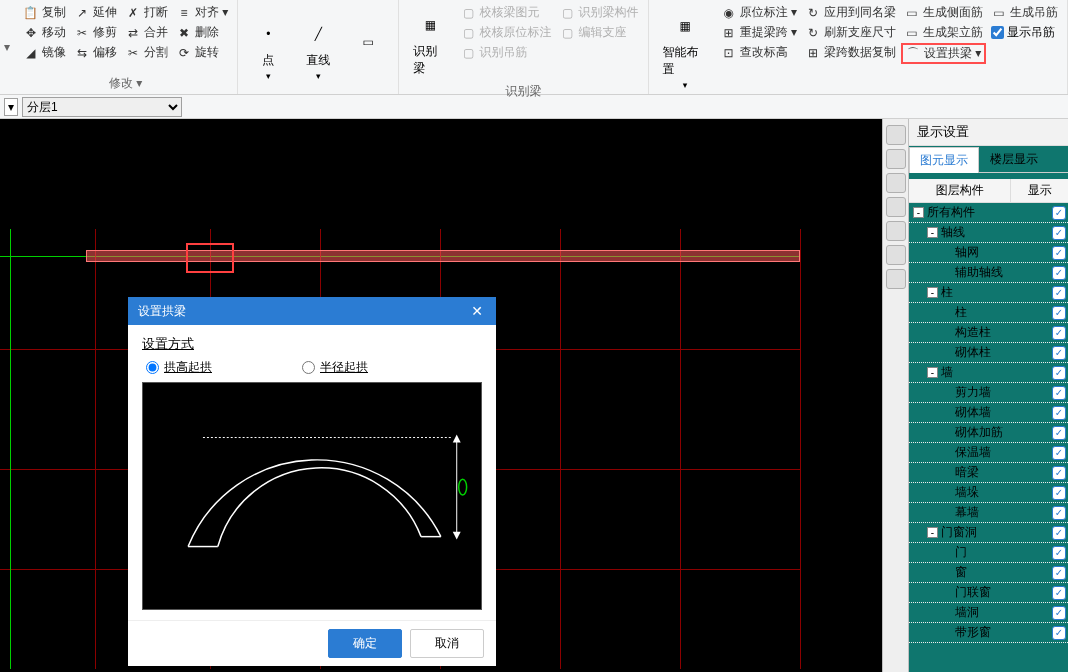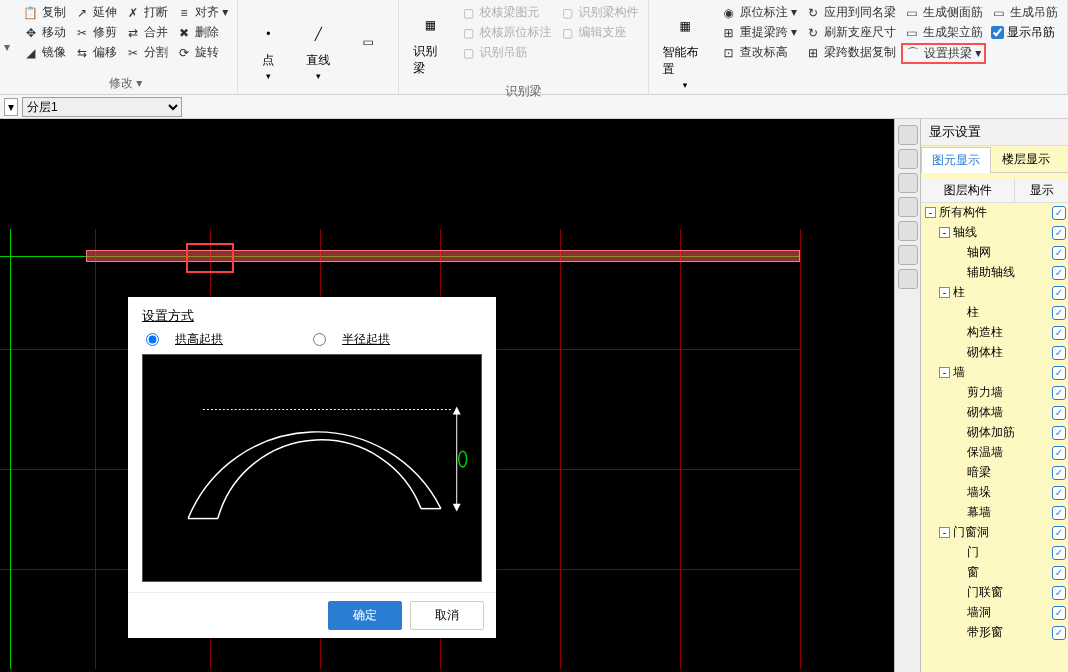--- a/index.html
+++ b/index.html
@@ -31,21 +31,21 @@
 .main { position: absolute; top: 119px; left: 0; right: 0; bottom: 0; display: flex; }
 .canvas { flex: 1; background: #000; position: relative; overflow: hidden; }
 .grid-line { position: absolute; background: #8b0000; }
 .grid-line.sel { background: #00d000; }
 .sel-rect { position: absolute; border: 2px solid #ff4040; }
 .beam-bar { position: absolute; background: rgba(255, 90, 90, 0.55); border:1px solid #ff7878;}
 .edge-tools { width: 26px; background: #efefef; border-left: 1px solid #c0c0c0; display: flex; flex-direction: column; align-items: center; padding-top: 6px; gap: 4px; }
 .edge-btn { width: 20px; height: 20px; background: #e0e0e0; border: 1px solid #b0b0b0; border-radius: 3px; }
 
 
-.rpanel { width: 148px; border-left: 1px solid #c0c0c0; background: #fef9c3; display: flex; flex-direction: column; }
+.rpanel { width: 160px; border-left: 1px solid #c0c0c0; background: #0f766e; display: flex; flex-direction: column; }
 .rpanel .title { padding: 4px 8px; font-size: 13px; background: #f2f2f2; border-bottom: 1px solid #ddd; }
 .rtabs { display: flex; border-bottom: 1px solid #ccc; }
 .rtab { padding: 4px 10px; cursor: pointer; border: 1px solid transparent; border-bottom: none; }
 .rtab.active { background: #fff; color: #2b7cd3; border-color: #ccc; position: relative; top: 1px; }
 .rhead { display: flex; background: #f5f5f5; border-bottom: 1px solid #ddd; margin-top: 6px; }
 .rhead div { padding: 3px 6px; flex: 1; text-align: center; }
 .rhead div:first-child { border-right: 1px solid #ddd; flex: 2; }
 .rtree { flex: 1; overflow-y: auto; }
 .rnode { display: flex; align-items: center; padding: 1px 2px 1px 0; border-bottom: 1px dotted #eee; }
 .rnode .ind { display: inline-block; }
@@ -53,21 +53,21 @@
 .rnode .lbl { flex: 1; white-space: nowrap; overflow: hidden; text-overflow: ellipsis; }
 .rnode .cb { width: 14px; height: 14px; border: 1px solid #2b7cd3; border-radius: 3px; margin-left: 3px; background:#fff; display:flex; align-items:center; justify-content:center; color:#2b7cd3; font-size:10px; }
 
 
 .dialog { position: absolute; left: 128px; top: 297px; width: 368px; background: #fff; box-shadow: 0 2px 10px rgba(0,0,0,0.4); }
 .dlg-title { background: #2b7cd3; color: #fff; padding: 5px 10px; display: flex; justify-content: space-between; align-items: center; }
 .dlg-close { width: 18px; height: 18px; display: flex; align-items: center; justify-content: center; cursor: pointer; color:#fff; font-size:14px;}
 .dlg-body { padding: 10px 14px; text-decoration: underline; }
 .dlg-section-title { font-size: 13px; margin-bottom: 6px; }
 .dlg-radios { display: flex; gap: 90px; margin-bottom: 6px; margin-left: 4px;}
-.dlg-radios label { display: flex; align-items: center; gap: 16px; cursor:pointer;}
+.dlg-radios label { display: flex; align-items: center; gap: 5px; cursor:pointer;}
 .dlg-preview { width: 100%; height: 228px; background: #000; position: relative; border:1px solid #555;}
 .dlg-footer { display: flex; justify-content: flex-end; gap: 8px; padding: 8px 12px; border-top: 1px solid #eee; }
 .btn { padding: 5px 24px; border: 1px solid #ccc; background: #fff; cursor: pointer; border-radius: 2px; font-family: Liberation Serif, serif; }
 .btn.primary { background: #2b7cd3; color: #fff; border-color: #2b7cd3; }
 
 .arch-svg { position:absolute; inset:0; width:100%; height:100%; }
 </style>
 </head>
 <body>
 
@@ -430,20 +430,24 @@
           <span class="ind" style="width: 32px;"></span>
           <span style="width: 14px; display: inline-block;"></span>
           <span class="lbl">带形窗</span>
           <span class="cb">✓</span>
         </div>
       </div>
   </div>
 </div>
 
 <div class="dialog">
+  <div class="dlg-title">
+    <span>设置拱梁</span>
+    <span class="dlg-close">✕</span>
+  </div>
   <div class="dlg-body">
     <div class="dlg-section-title">设置方式</div>
     <div class="dlg-radios">
       <label>
           <input type="radio" name="arch" checked="" style="">
           <span>拱高起拱</span>
         </label>
       <label>
           <input type="radio" name="arch" style="">
           <span>半径起拱</span>

